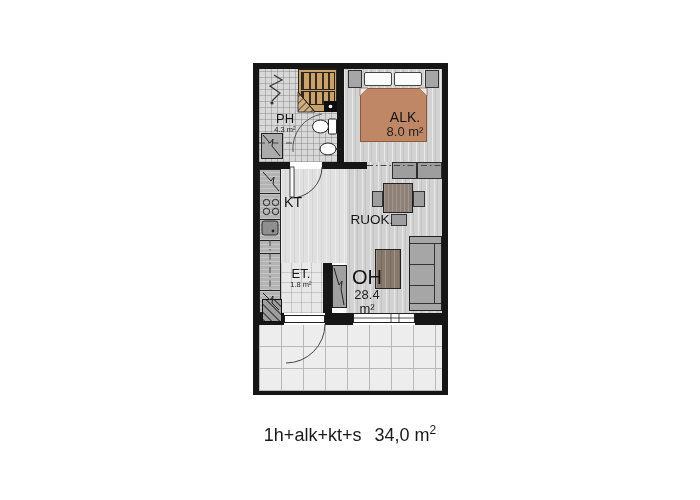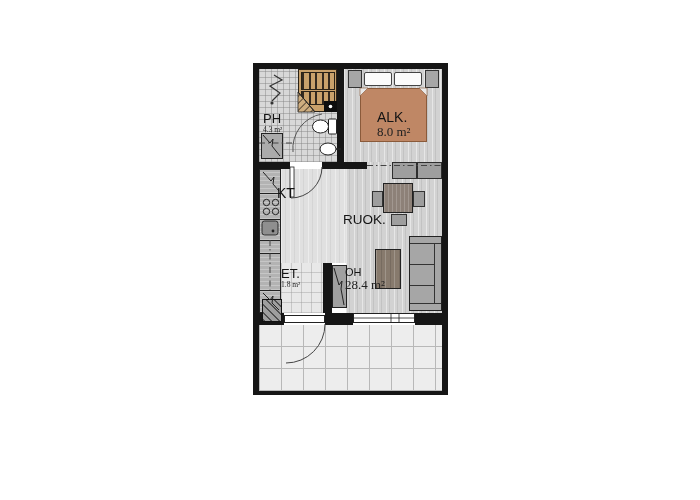--- a/index.html
+++ b/index.html
@@ -83,29 +83,29 @@
   .stove { position:absolute; background:#0d0d0d; }
 
   
   .window-band { position:absolute; background:#fff; border:1px solid #222; }
   .doorleaf { position:absolute; background:#fff; border:1px solid #222; }
 
   
   svg.overlay { position:absolute; left:0; top:0; pointer-events:none; }
 
   
-  .rlabel { position:absolute; text-align:left; color:#141414; line-height:1.1; }
+  .rlabel { position:absolute; text-align:center; color:#141414; line-height:1.1; }
   .rlabel .nm { display:block; }
-  .rlabel .ar { display:block; font-size:7.5px; color:#222;font-family:Liberation Serif, serif; }
+  .rlabel .ar { display:block; font-size:7.5px; color:#222; }
   .lbl-ph  .nm { font-size:13px; }
   .lbl-alk .nm { font-size:14px; }
   .lbl-kt  .nm { font-size:14px; }
   .lbl-ruok .nm{ font-size:13.5px; }
   .lbl-et  .nm { font-size:13px; }
-  .lbl-oh  .nm { font-size:11px; }
+  .lbl-oh  .nm { font-size:20px; }
   .lbl-alk .ar, .lbl-oh .ar { font-size:13px; }
 
   
   .caption { position:absolute; left:0; top:423px; width:100%;
     text-align:center; font-size:18px; color:#1a1a1a; }
   .caption .area { margin-left:13px; }
   .caption sup { font-size:12px; }
 </style>
 </head>
 <body>
@@ -245,29 +245,32 @@
     </svg>
 
     <div class="rlabel lbl-ph" style="left:10px;top:49px;width:44px">
       <span class="nm">PH</span>
       <span class="ar">4.3 m²</span>
     </div>
     <div class="rlabel lbl-alk" style="left:124px;top:47px;width:56px">
       <span class="nm">ALK.</span>
       <span class="ar">8.0 m²</span>
     </div>
-    <div class="rlabel lbl-kt" style="left:24px;top:123px;width:32px">
+    <div class="rlabel lbl-kt" style="left:24px;top:132px;width:32px">
       <span class="nm">KT</span>
     </div>
     <div class="rlabel lbl-ruok" style="left:90px;top:150px;width:58px">
       <span class="nm">RUOK.</span>
     </div>
     <div class="rlabel lbl-et" style="left:28px;top:204px;width:40px">
       <span class="nm">ET.</span>
       <span class="ar">1.8 m²</span>
     </div>
     <div class="rlabel lbl-oh" style="left:92px;top:203px;width:44px">
       <span class="nm">OH</span>
       <span class="ar">28.4 m²</span>
     </div>
   </div>
 
+  <div class="caption">
+    <span>1h+alk+kt+s</span><span class="area"><span>34,0 m</span><sup>2</sup></span>
+  </div>
 </div>
 
 </body></html>

